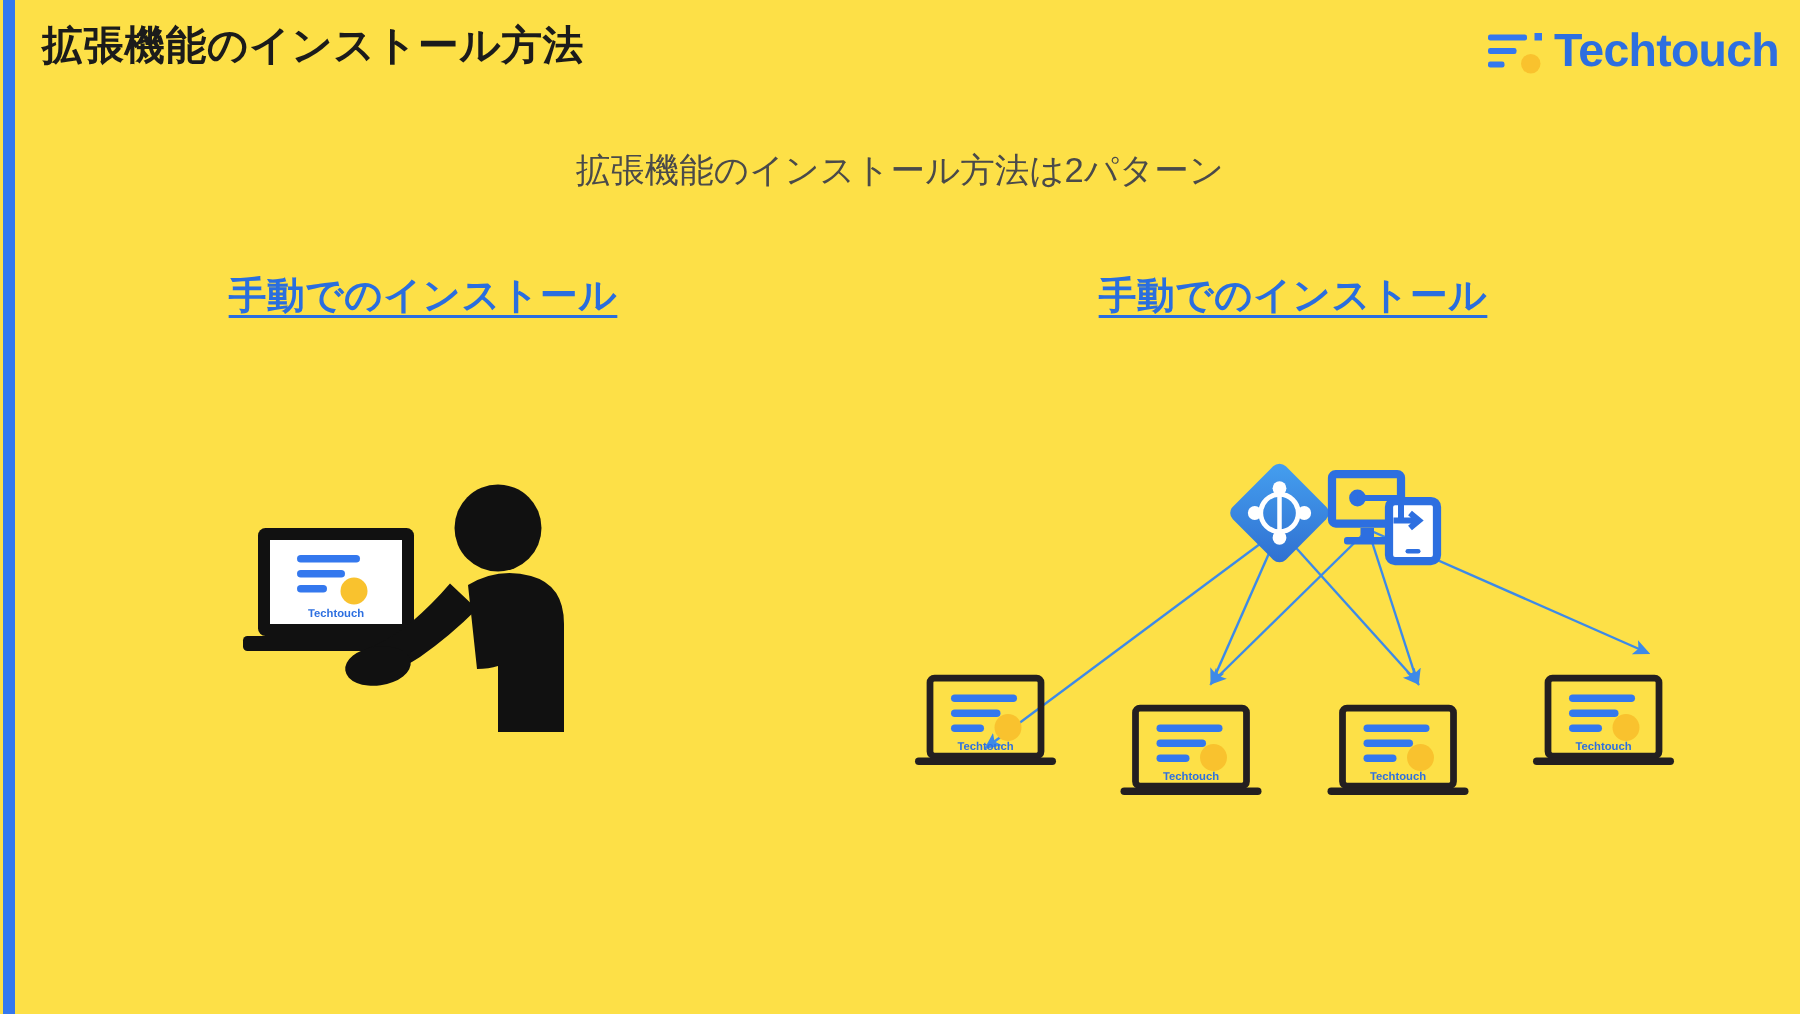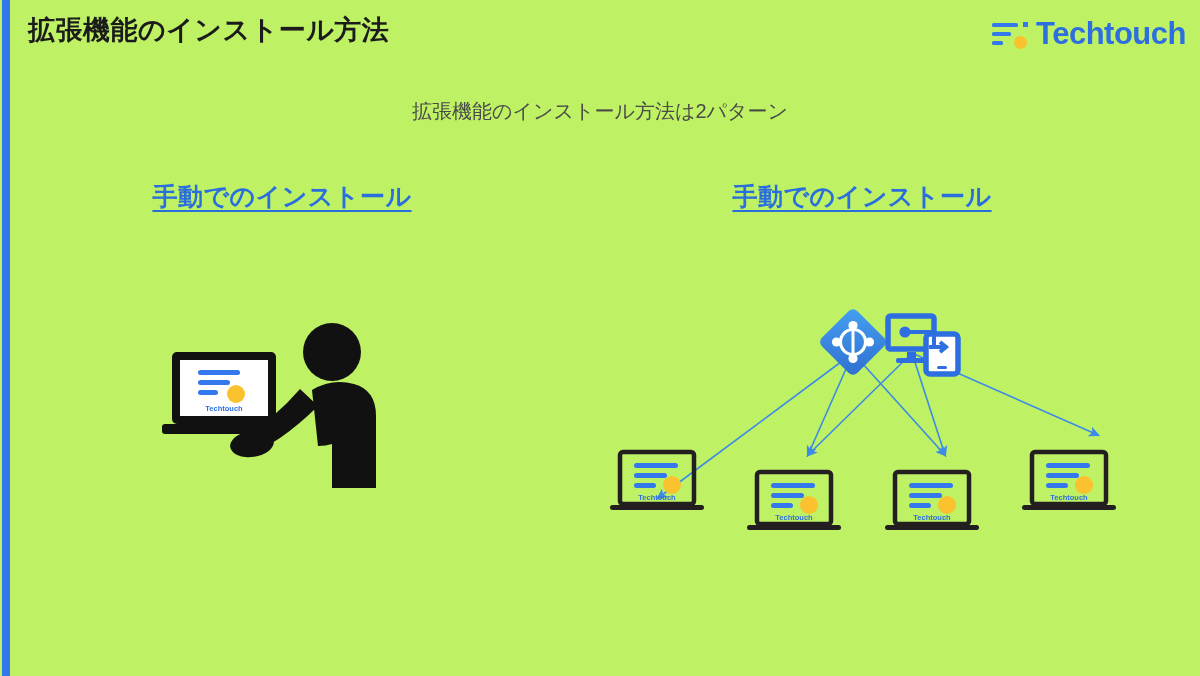--- a/index.html
+++ b/index.html
@@ -7,21 +7,21 @@
     padding: 0;
     background: #ffffff;
   }
   body {
     font-family: "Liberation Sans", "DejaVu Sans", sans-serif;
   }
   #slide {
     position: relative;
     width: 1200px;
     height: 676px;
-    background: #bef264;
+    background: #fde047;
     overflow: hidden;
   }
   
   .accent-bar {
     position: absolute;
     left: 2px;
     top: 0;
     width: 8px;
     height: 676px;
     background: #3478ee;
@@ -79,21 +79,21 @@
     color: #2d6fe0;
     letter-spacing: -0.5px;
   }
   
   .subtitle {
     position: absolute;
     left: 0;
     top: 98px;
     width: 1200px;
     text-align: center;
-    font-size: 20px;
+    font-size: 23px;
     color: #4a4a4a;
   }
   
   .col {
     position: absolute;
     top: 180px;
     width: 500px;
     text-align: center;
   }
   .col.left  { left: 32px; }

